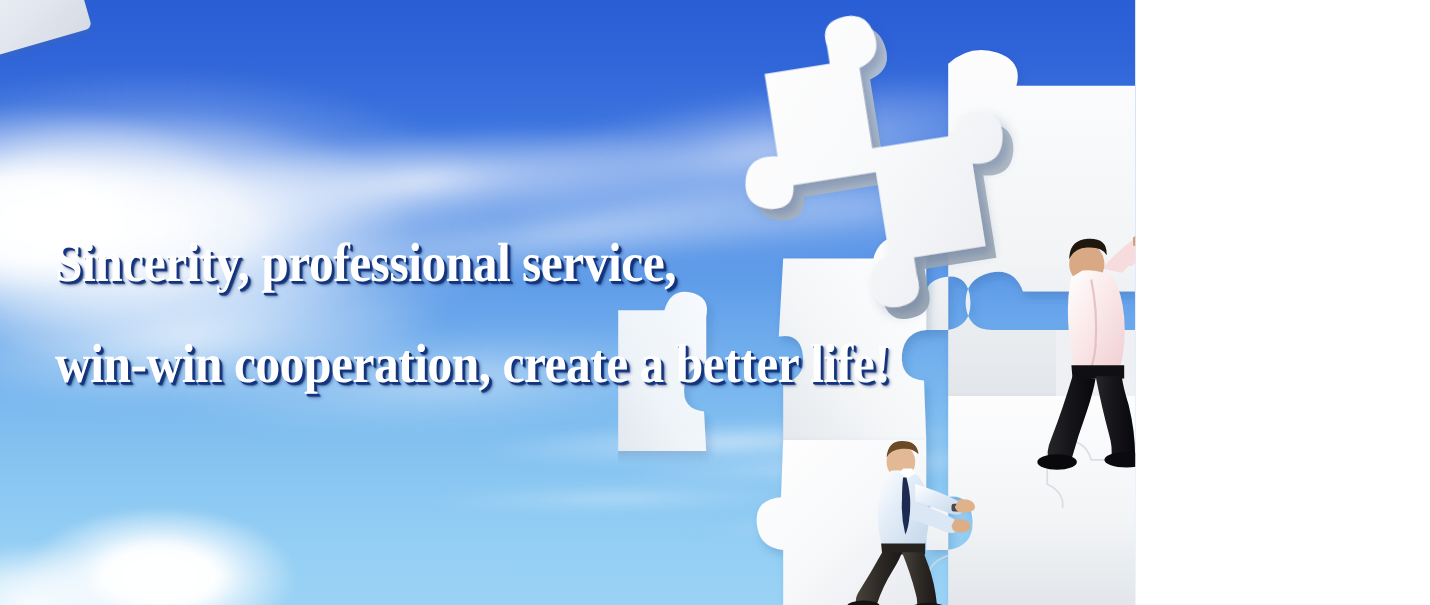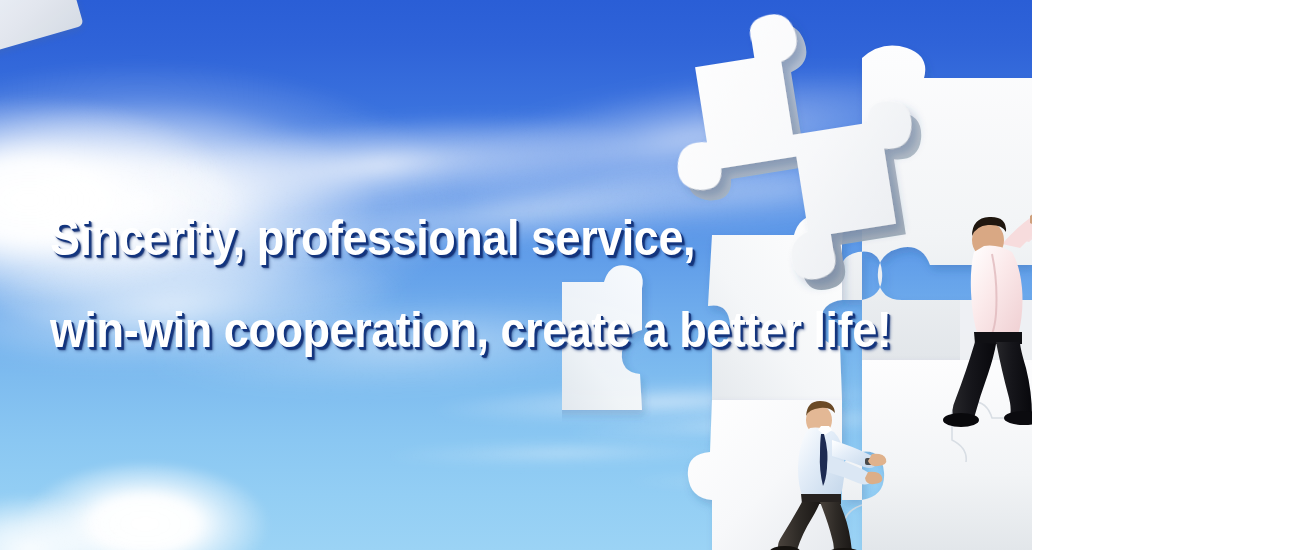--- a/index.html
+++ b/index.html
@@ -1,21 +1,21 @@
 <!DOCTYPE html>
 <html><head>
 <meta charset="utf-8">
 <title>Banner</title>
 <style>
   html,body{margin:0;padding:0;background:#fff;}
   #stage{
     position:relative;
     width:1032px;height:550px;
     overflow:hidden;
-    font-family:Liberation Sans, sans-serif;
+    font-family:Liberation Serif, serif;
     background:linear-gradient(to bottom,
        #2a5ed6 0%,
        #2f63d8 8%,
        #3a72de 20%,
        #4a85e4 32%,
        #5c99e8 44%,
        #6eabec 56%,
        #7dbbef 68%,
        #8ac7f2 80%,
        #93cef4 90%,

